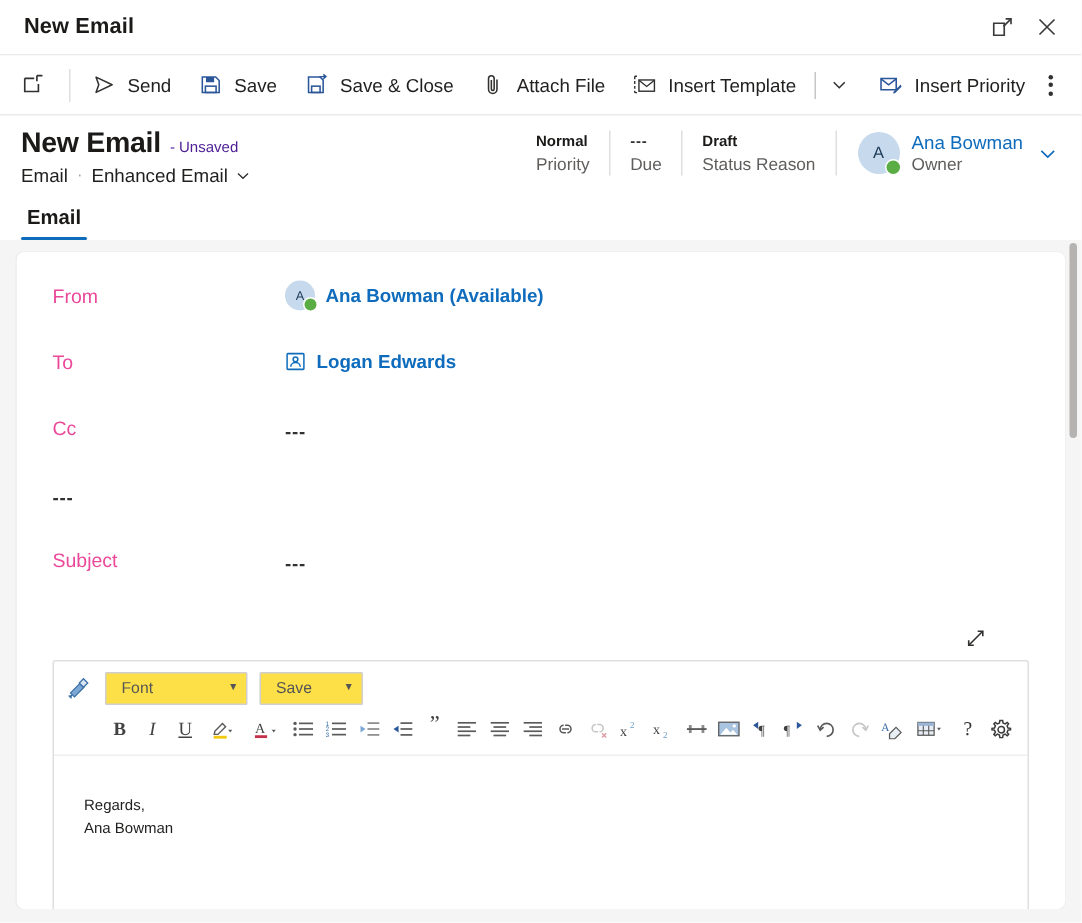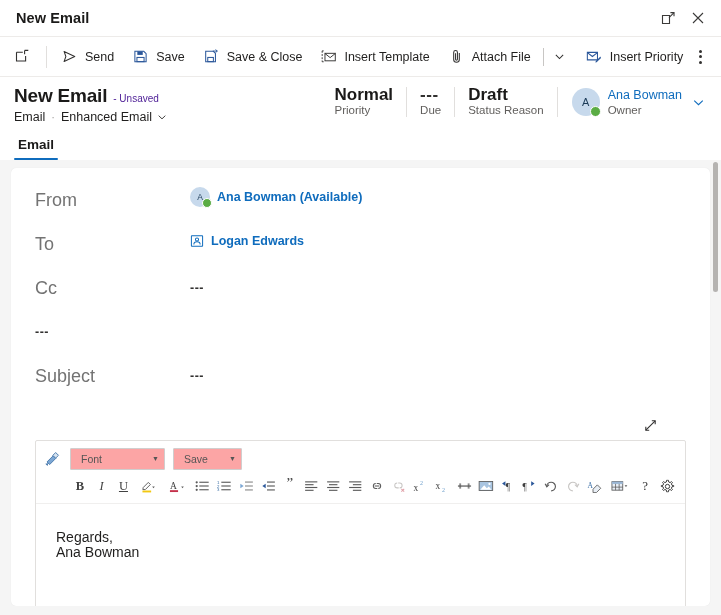--- a/index.html
+++ b/index.html
@@ -140,21 +140,21 @@
     padding-top: 2px;
   }
   .stat {
     padding: 0 13px;
     display: flex;
     flex-direction: column;
     gap: 1px;
   }
   .stat:first-child { padding-left: 4px; }
   .stat-v {
-    font-size: 17px;
+    font-size: 10px;
     font-weight: 700;
     color: #1b1a19;
     line-height: 15px;
     white-space: nowrap;
   }
   .stat-v.dashes { font-weight: 700; letter-spacing: .5px; color:#323130; }
   .stat-l {
     font-size: 11.5px;
     color: #605e5c;
     line-height: 14px;
@@ -240,22 +240,22 @@
 
   
   .field-row {
     display: flex;
     align-items: flex-start;
     padding: 0 24px;
     height: 44px;
   }
   .field-label {
     width: 155px;
-    font-size: 18px;
-    color: #737373;
+    font-size: 13px;
+    color: #ec4899;
     padding-top: 4px;
     flex-shrink: 0;
   }
   .field-val {
     flex: 1;
     display: flex;
     align-items: center;
     gap: 7px;
     font-size: 12.5px;
     min-height: 22px;
@@ -300,38 +300,38 @@
     width: 20px; height: 20px;
     display: flex; align-items: center; justify-content: center;
     color: #424242;
     font-size: 12.5px;
     border-radius: 2px;
   }
   .rte-btn.dim { color: #c8c6c4; }
   .rte-btn.wide { width: 27px; }
   .rte-select {
     border: 1px solid #d0cece;
-    background: #fca5a5;
+    background: #fde047;
     height: 20px;
     display: flex;
     align-items: center;
     justify-content: space-between;
     font-size: 10.5px;
     color: #555;
     padding: 0 5px 0 10px;
     gap: 10px;
     border-radius: 1px;
   }
   .rte-select.font { width: 78px; }
   .rte-select.size { width: 52px; }
   .sel-caret { font-size: 7px; color: #555; transform: translateY(-1px); }
   .brush-btn { color: #3a6ea5; display:flex; align-items:center; padding-right: 2px;}
   .editor-body {
     padding: 26px 20px 14px 20px;
-    font-size: 14px;
+    font-size: 10px;
     line-height: 15px;
     color: #201f1e;
     min-height: 64px;
   }
 
   
   .scroll-track {
     position: absolute;
     top: 0; right: 2px;
     width: 7px;
@@ -403,36 +403,36 @@
         <path d="M1.8 2.5 H10 L12.2 4.7 V13.5 H1.8 Z"></path>
         <rect x="4" y="9" width="6" height="4.5"></rect>
         <path d="M9.4 2.2 H14.2 M12.3 0.6 L14.2 2.2 L12.3 3.8" stroke-width="1"></path>
       </svg>
     </span>
     <span>Save &amp; Close</span>
   </div>
 
   <div class="cmd">
     <span class="ci">
+      <svg width="15" height="15" viewBox="0 0 16 16" fill="none" stroke="#323130" stroke-width="1.1">
+        <path d="M11 4.3 V11.2 a3 3 0 0 1 -6 0 V3.6 a2 2 0 0 1 4 0 V11 a1 1 0 0 1 -2 0 V4.6"></path>
+      </svg>
+    </span>
+    <span>Attach File</span>
+  </div>
+
+  <div class="cmd">
+    <span class="ci">
       <svg width="16" height="15" viewBox="0 0 17 16" fill="none" stroke="#323130" stroke-width="1">
         <path d="M1.2 2 V13.6 M1.2 2 H2.8 M1.2 13.6 H2.8" stroke-dasharray="2 1.4"></path>
         <rect x="4.2" y="4.6" width="11" height="8" stroke="#323130"></rect>
         <path d="M4.2 4.8 L9.7 9.2 L15.2 4.8" stroke="#323130"></path>
       </svg>
     </span>
     <span>Insert Template</span>
-  </div>
-
-  <div class="cmd">
-    <span class="ci">
-      <svg width="15" height="15" viewBox="0 0 16 16" fill="none" stroke="#323130" stroke-width="1.1">
-        <path d="M11 4.3 V11.2 a3 3 0 0 1 -6 0 V3.6 a2 2 0 0 1 4 0 V11 a1 1 0 0 1 -2 0 V4.6"></path>
-      </svg>
-    </span>
-    <span>Attach File</span>
   </div>
 
   <div class="vbar"></div>
   <div class="chev-btn">
     <svg width="11" height="11" viewBox="0 0 12 12" fill="none" stroke="#323130" stroke-width="1.1">
       <path d="M2 4.2 L6 8.2 L10 4.2"></path>
     </svg>
   </div>
 
   <div class="cmd" style="margin-left:4px;">

